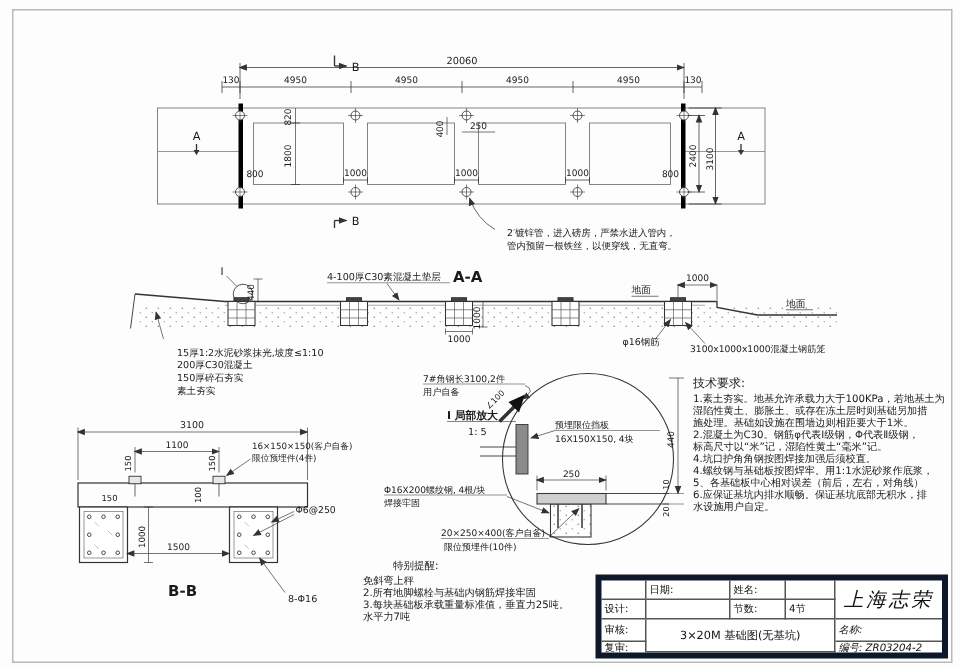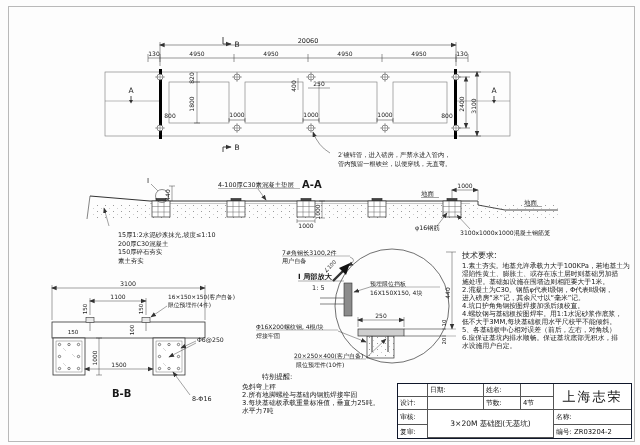--- a/index.html
+++ b/index.html
@@ -4,28 +4,28 @@
 <style>
   html,body{margin:0;padding:0;background:#fff;}
   .sheet{position:relative;width:640px;height:445px;background:#fdfdfd;overflow:hidden;
          font-family:"DejaVu Sans",sans-serif;color:#111;}
   .border{position:absolute;left:8px;top:6px;width:625px;height:434px;border:1px solid #b9b9b9;}
   svg{position:absolute;left:0;top:0;}
   svg text{fill:#1a1a1a;font-family:"DejaVu Sans",sans-serif;}
   .tblock{position:absolute;font-size:6.8px;line-height:8px;color:#1a1a1a;}
   .tblock .t{font-size:8px;font-weight:normal;margin-bottom:2px;}
   
-  .tb{position:absolute;left:397px;top:383px;width:235px;height:56px;border:1px solid #0f172a;
+  .tb{position:absolute;left:397px;top:383px;width:235px;height:56px;border:4px solid #0f172a;
       display:grid;grid-template-columns:30px 56px 37px 33px 1fr;grid-template-rows:13px 13px 15px 1fr;
       font-size:6.8px;box-sizing:border-box;background:#fff;}
   .tb div{border-right:0.5px solid #555;border-bottom:0.5px solid #555;display:flex;align-items:center;
       padding-left:2px;box-sizing:border-box;overflow:hidden;white-space:nowrap;}
   .tb .co{grid-column:5;grid-row:1/3;justify-content:center;font-size:13px;letter-spacing:2px;padding:0;}
   .tb .ttl{grid-column:2/5;grid-row:3/5;justify-content:center;font-size:7.5px;padding:0;}
-  .tb .last{border-right:none;}
+  .tb .last{border-right:none;font-style:italic;}
   .tb .bot{border-bottom:none;}
 </style>
 </head>
 <body>
 
 <div class="sheet">
   <div class="border"></div>
 
   <svg width="640" height="445" viewBox="0 0 640 445">
     <defs>
@@ -315,24 +315,23 @@
       <text x="296" y="366.5" font-size="6">限位预埋件(10件)</text>
     </g>
   </svg>
 
   <div class="tblock" style="left:462px;top:252px;width:172px;">
     <div class="t">技术要求:</div>
     <div>1.素土夯实。地基允许承载力大于100KPa，若地基土为</div>
     <div>湿陷性黄土、膨胀土、或存在冻土层时则基础另加措</div>
     <div>施处理。基础如设施在围墙边则相距要大于1米。</div>
     <div>2.混凝土为C30。钢筋φ代表Ⅰ级钢，Φ代表Ⅱ级钢，</div>
-    <div>进入磅房“米”记，其余尺寸以“毫米”记。</div>
+    <div>标高尺寸以“米”记，湿陷性黄土“毫米”记。</div>
     <div>4.坑口护角角钢按图焊接加强后须校直。</div>
     <div>4.螺纹钢与基础板按图焊牢。用1:1水泥砂浆作底浆，</div>
-    <div>低不大于3MM,每块基础板用水平尺校平不能倾斜。</div>
     <div>5、各基础板中心相对误差（前后，左右，对角线）</div>
     <div>6.应保证基坑内排水顺畅。保证基坑底部无积水，排</div>
     <div>水设施用户自定。</div>
   </div>
 
   <div class="tblock" style="left:242px;top:373px;width:178px;">
     <div class="t" style="font-size:7px;margin-left:20px;">特别提醒:</div>
     <div>免斜弯上秤</div>
     <div>2.所有地脚螺栓与基础内钢筋焊接牢固</div>
     <div>3.每块基础板承载重量标准值，垂直力25吨。</div>

